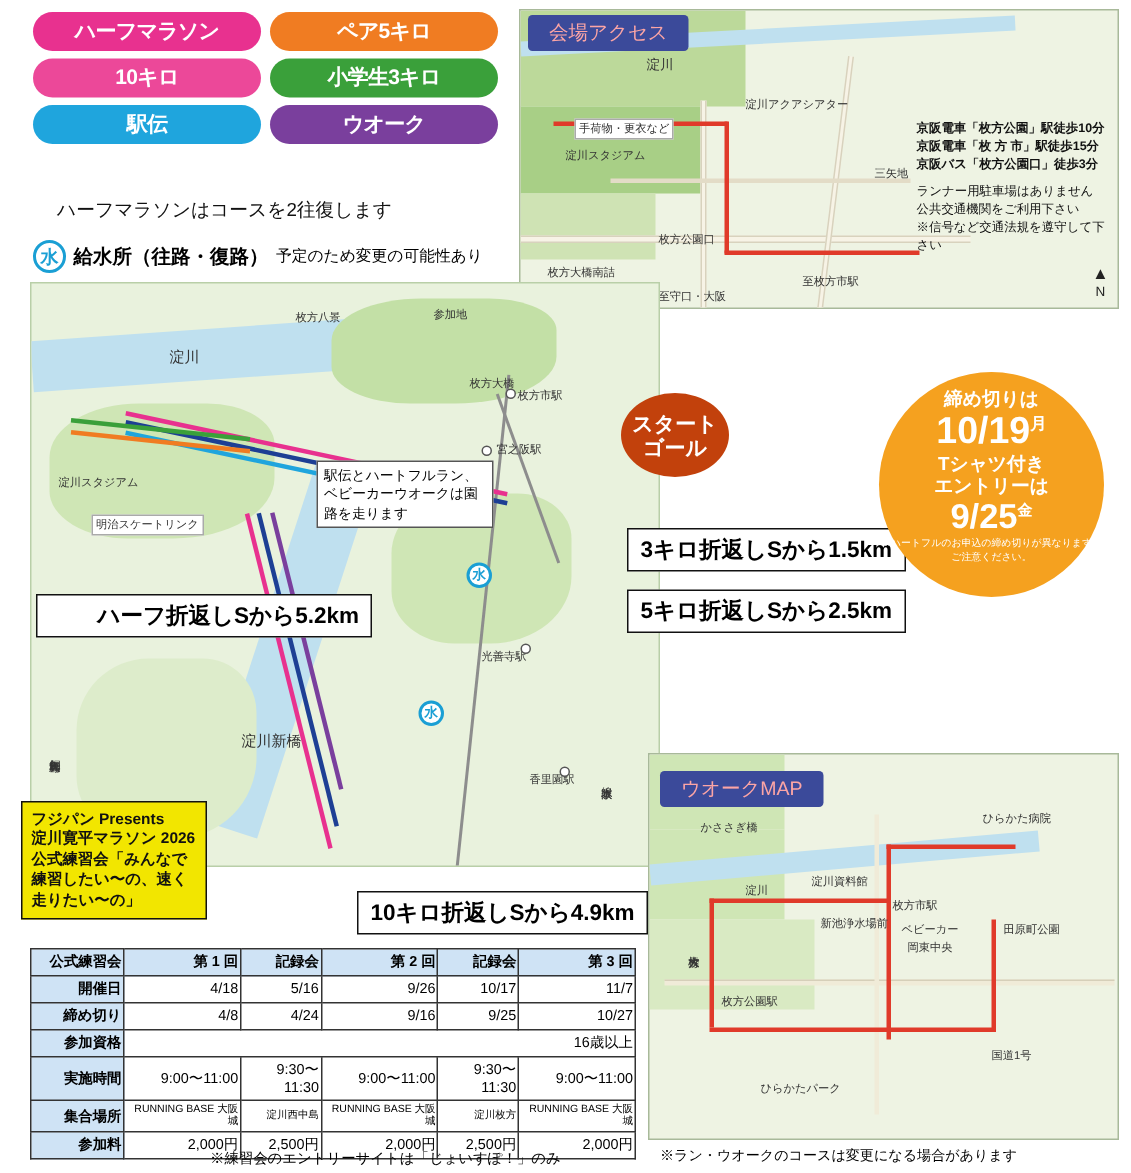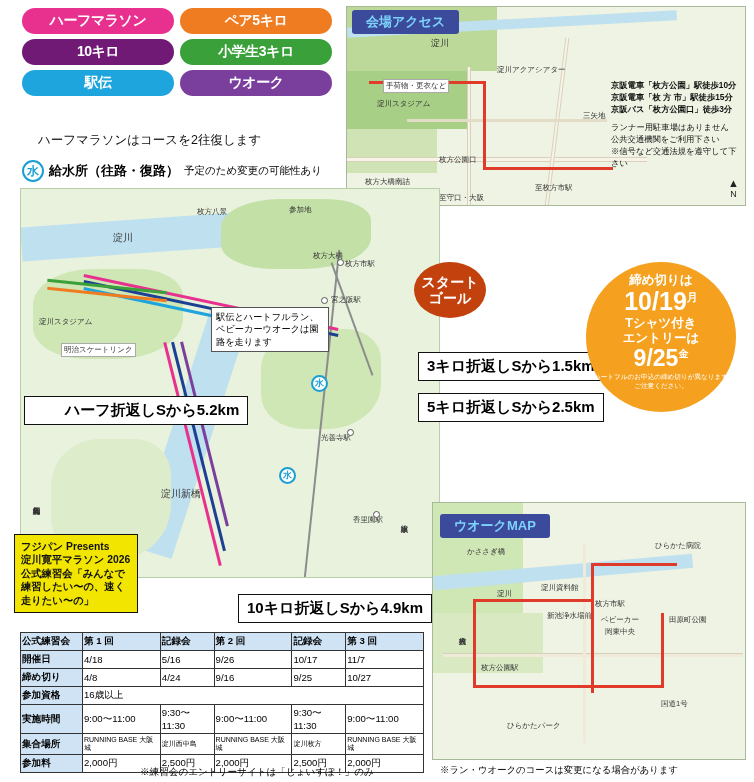--- a/index.html
+++ b/index.html
@@ -66,23 +66,23 @@
   
   #access-map {
     left: 346px; top: 6px; width: 400px; height: 200px;
     background: #eef3e3;
     border: 1px solid #a8b99a;
     overflow: hidden;
   }
   .panel-title {
     position: absolute;
     background: #3b4a9a;
-    color: #7dd3fc;
+    color: #fca5a5;
     font-size: 13px;
-    font-weight: bold;
+    font-weight: normal;
     padding: 3px 14px;
     border-radius: 3px;
   }
   #access-legend {
     position: absolute;
     left: 264px; top: 72px; width: 132px;
     font-size: 8.3px;
     line-height: 1.45;
     color: #111;
   }
@@ -90,21 +90,21 @@
   .compass {
     position: absolute;
     right: 6px; bottom: 6px;
     font-size: 9px;
     text-align: center;
     color: #222;
   }
 
   
   #deadline {
-    left: 586px; top: 262px;
+    left: 586px; top: 248px;
     width: 150px; height: 150px;
     border-radius: 50%;
     background: #f5a11f;
     color: #fff;
     text-align: center;
     padding-top: 12px;
     line-height: 1.08;
   }
   #deadline .l1 { font-size: 12.5px; font-weight: bold; }
   #deadline .l2 { font-size: 25px; font-weight: bold; }
@@ -163,21 +163,21 @@
 
   
   #practice-table {
     left: 20px; top: 632px; width: 404px;
     border-collapse: collapse;
     font-size: 9.6px;
   }
   #practice-table td, #practice-table th {
     border: 1px solid #333;
     padding: 2px 1px;
-    text-align: left;
+    text-align: right;
     height: 17px;
   }
   #practice-table th { background: #cfe3f5; font-weight: bold; }
   #practice-table td.rowhead { background: #cfe3f5; font-weight: bold; width: 62px; }
   #practice-table td.small { font-size: 7px; line-height: 1.15; }
   #table-footnote { left: 140px; top: 766px; font-size: 9.6px; }
 
   
   #walk-map {
     left: 432px; top: 502px; width: 314px; height: 258px;
@@ -201,21 +201,21 @@
 </style>
 </head>
 <body>
 
 <div class="abs" id="course-buttons">
   <div class="cat-row">
     <div class="cat-pill" style="background:#e8318f">ハーフマラソン</div>
     <div class="cat-pill" style="background:#f07c22">ペア5キロ</div>
   </div>
   <div class="cat-row">
-    <div class="cat-pill" style="background:#701a75">10キロ</div>
+    <div class="cat-pill" style="background:#ec4899">10キロ</div>
     <div class="cat-pill" style="background:#3aa03a">小学生3キロ</div>
   </div>
   <div class="cat-row">
     <div class="cat-pill" style="background:#1fa5dd">駅伝</div>
     <div class="cat-pill" style="background:#7a3f9d">ウオーク</div>
   </div>
 </div>
 
 <div class="abs note-line" style="left:38px; top:132px;">ハーフマラソンはコースを2往復します</div>
 

